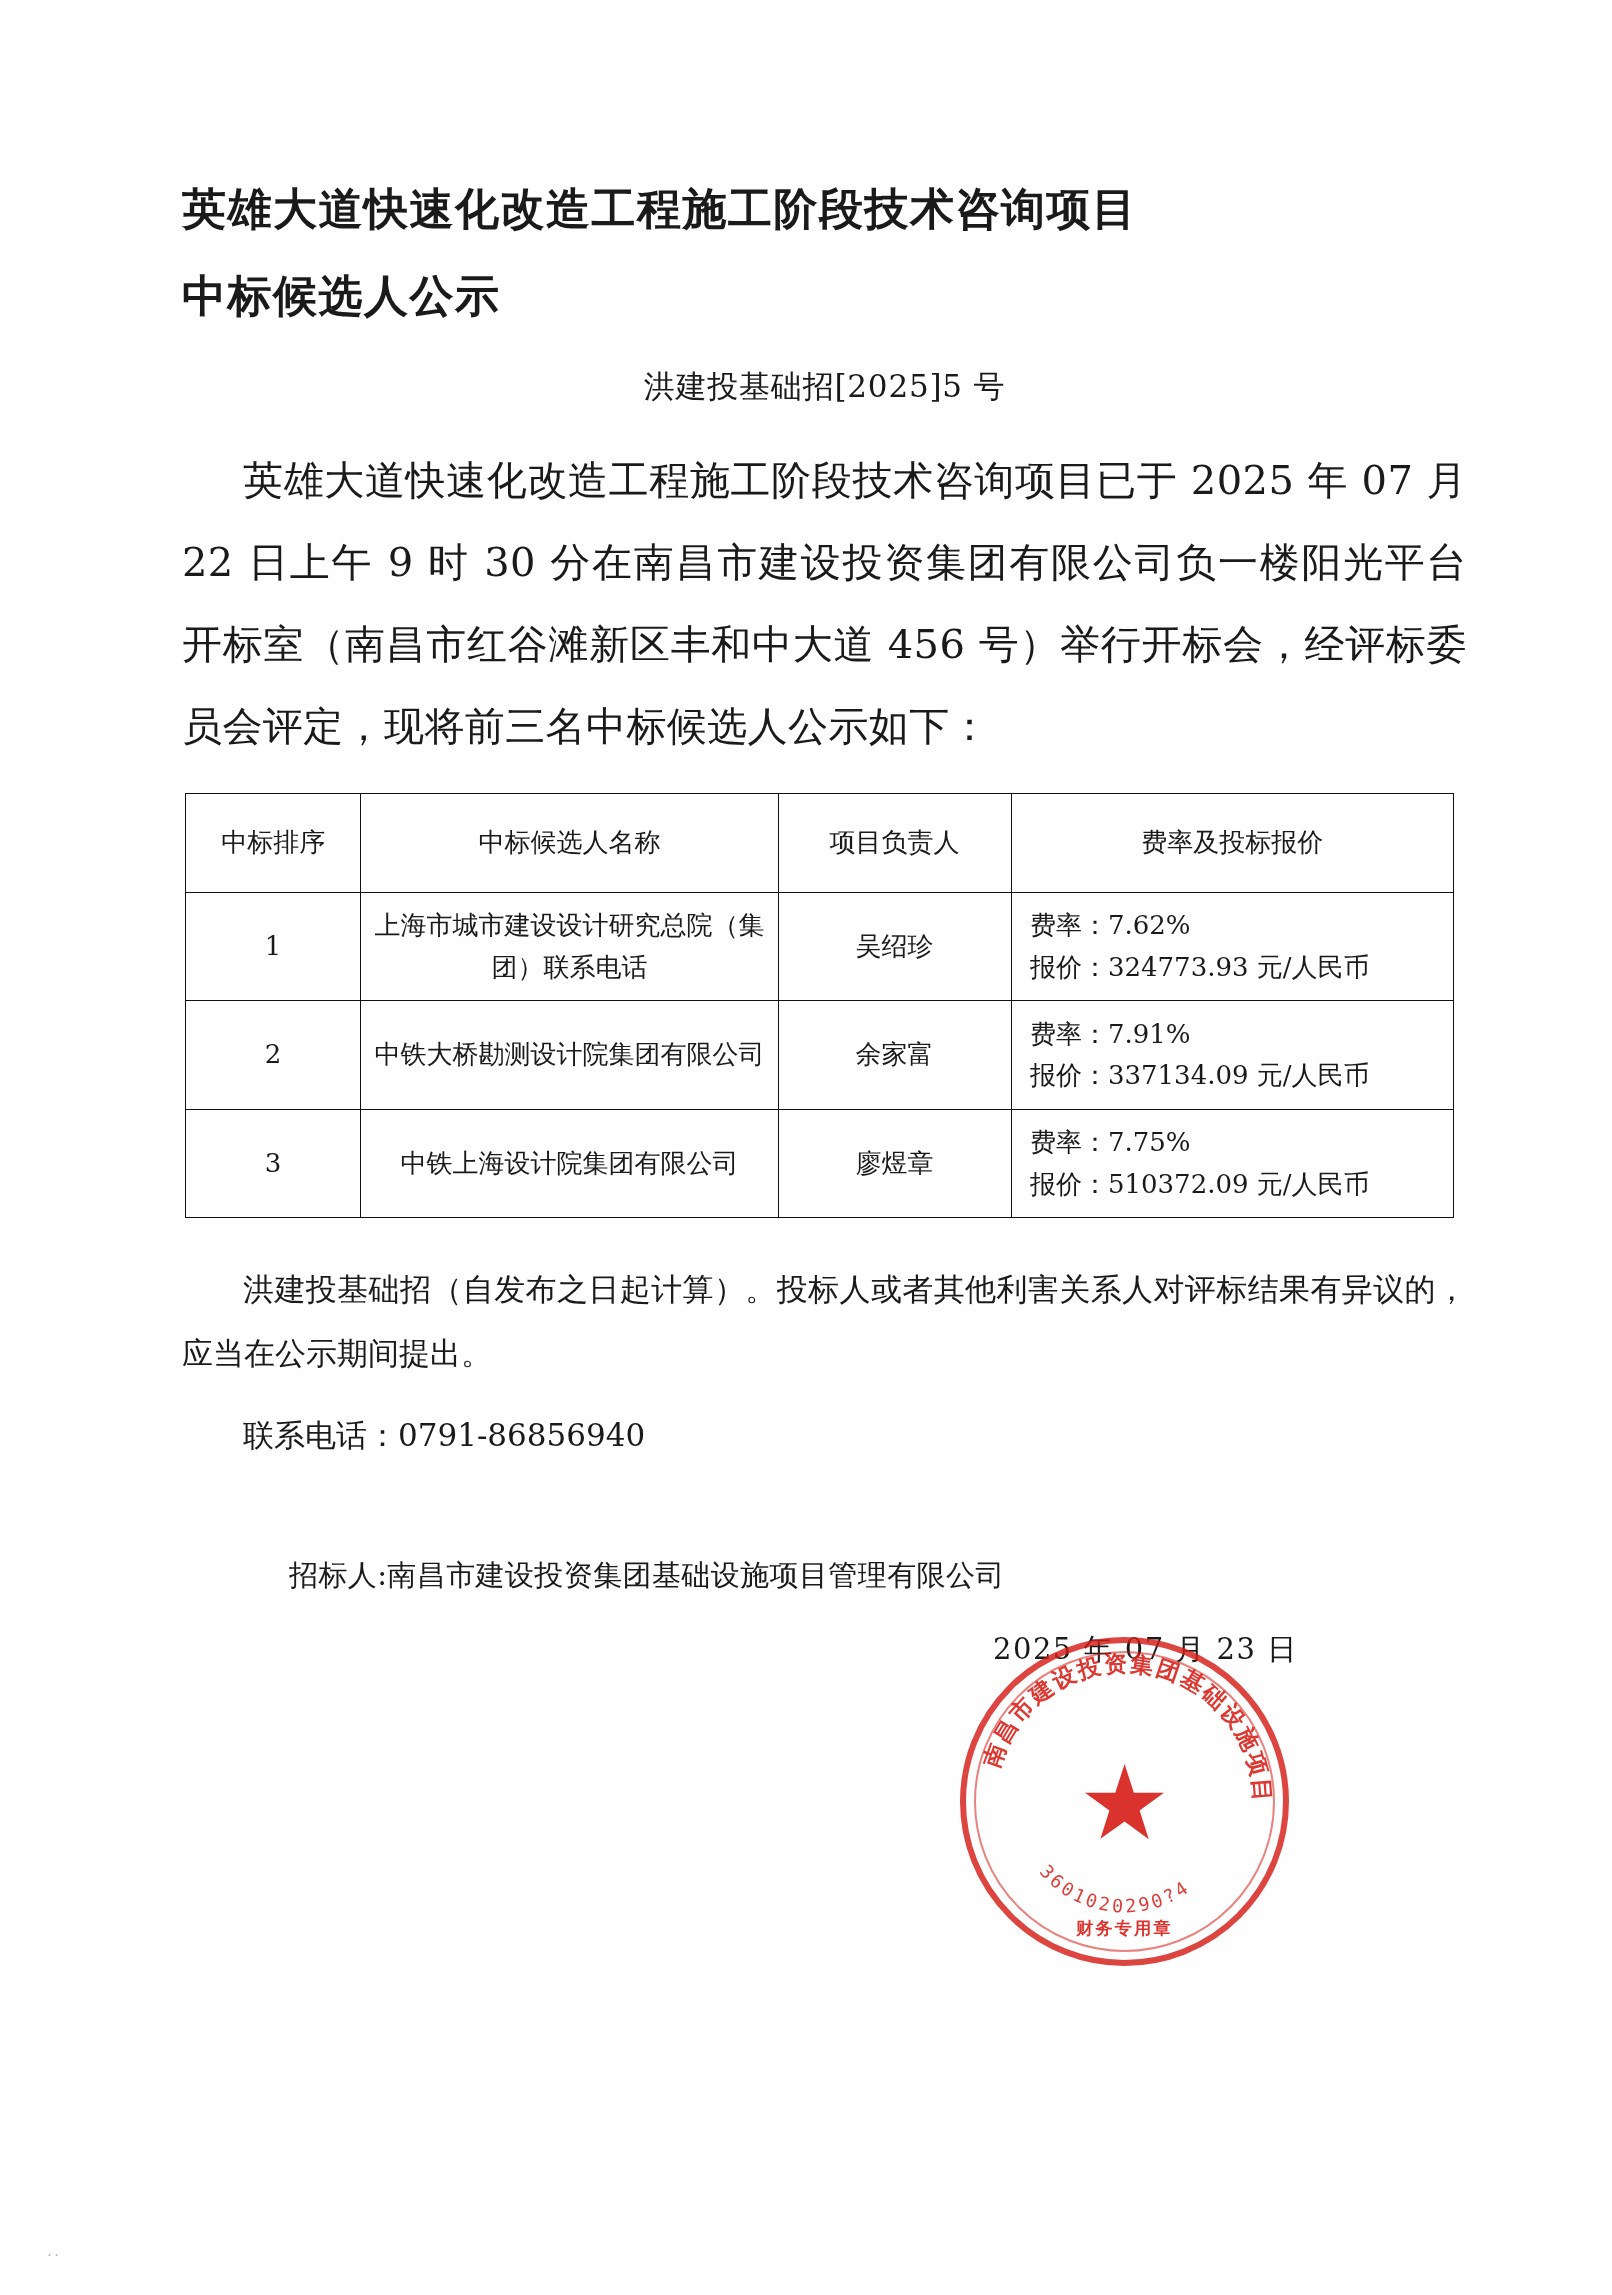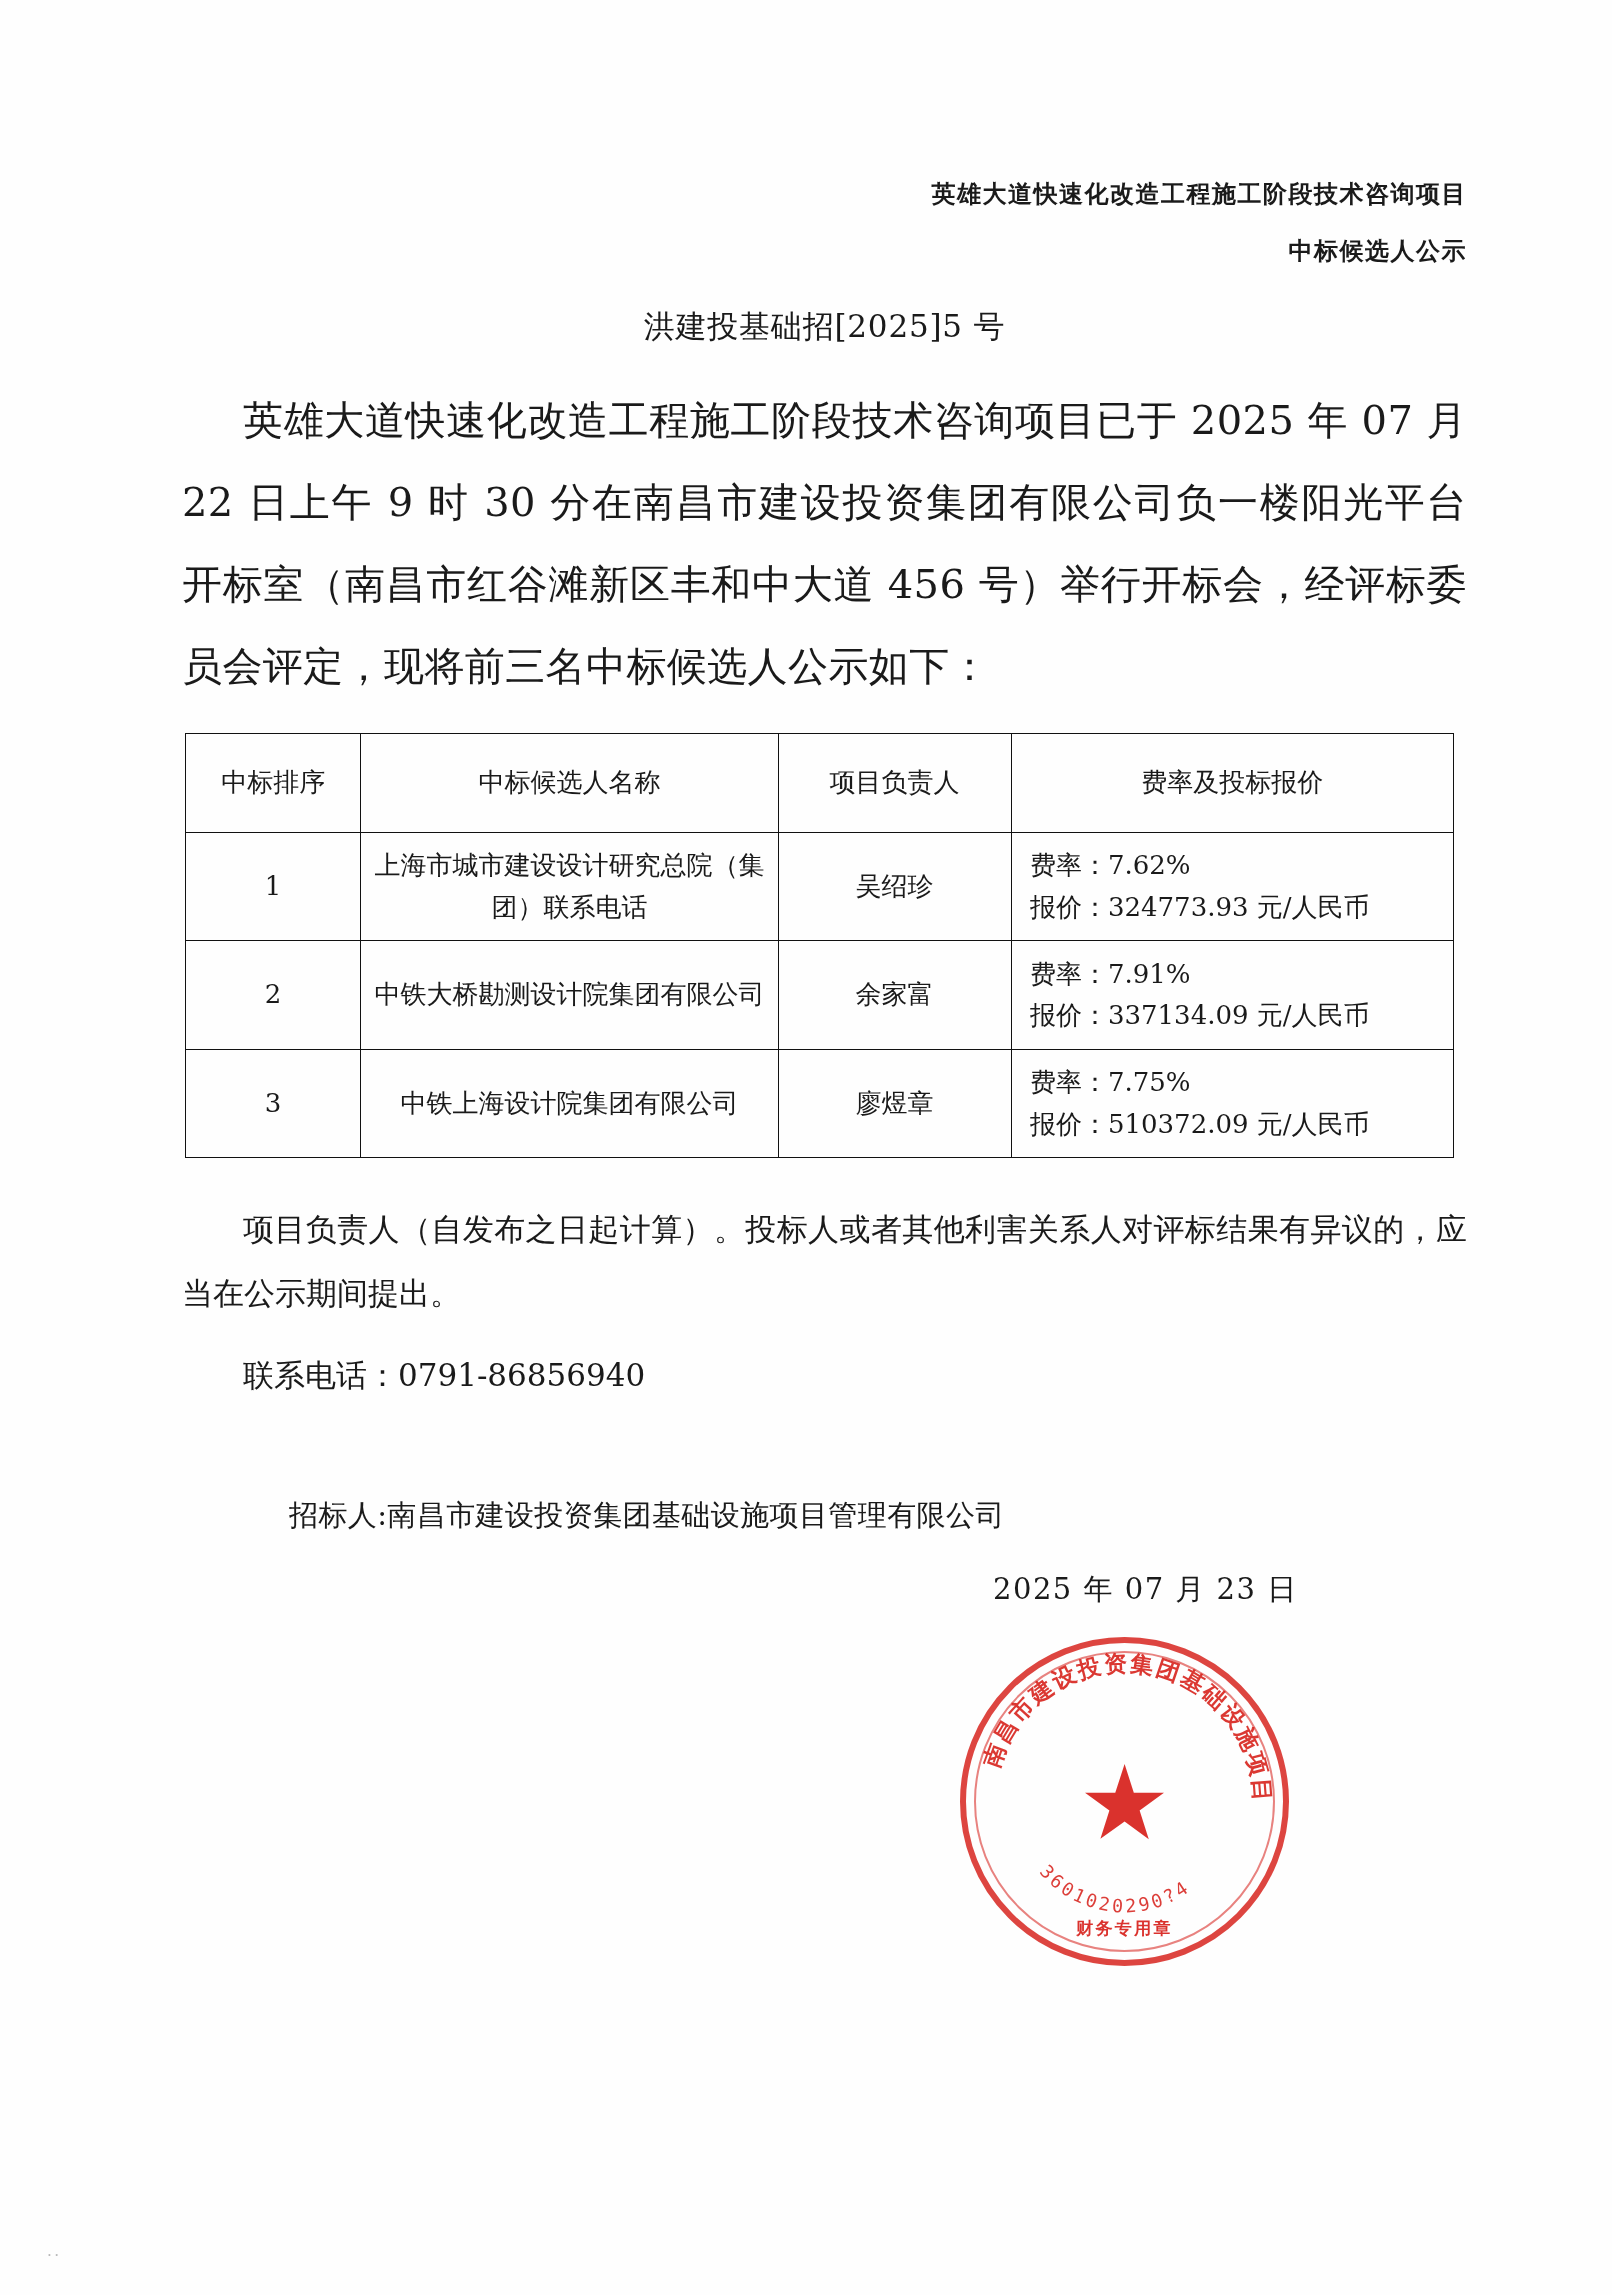--- a/index.html
+++ b/index.html
@@ -20,22 +20,22 @@
     inset: 0;
     background: #fefefe;
   }
   .content {
     position: absolute;
     left: 182px;
     top: 176px;
     width: 1285px;
   }
   .title-line {
-    text-align: right;
-    font-size: 24px;
+    text-align: left;
+    font-size: 44px;
     font-weight: bold;
     letter-spacing: 1.5px;
     line-height: 1.5;
     font-family: "DejaVu Serif", "Liberation Serif", serif;
   }
   .title-line.second {
     margin-top: 21.4px;
   }
   .doc-number {
     text-align: center;
@@ -219,21 +219,21 @@
           <td class="name">中铁上海设计院集团有限公司</td>
           <td class="person">廖煜章</td>
           <td class="fee">
             <span class="fee-line">费率：7.75%</span>
             <span class="fee-line">报价：510372.09 元/人民币</span>
           </td>
         </tr>
       </tbody>
     </table>
 
-    <div class="after-table">项目负责人（自发布之日起计算）。投标人或者其他利害关系人对评标结果有异议的，应当在公示期间提出。</div>
+    <div class="after-table">洪建投基础招（自发布之日起计算）。投标人或者其他利害关系人对评标结果有异议的，应当在公示期间提出。</div>
 
     <div class="simple-line">联系电话：0791-86856940</div>
 
     <div class="signature-block">
       <div class="signature-line">招标人:南昌市建设投资集团基础设施项目管理有限公司</div>
       <div class="date-line">2025 年 07 月 23 日</div>
     </div>
 
   </div>
 

